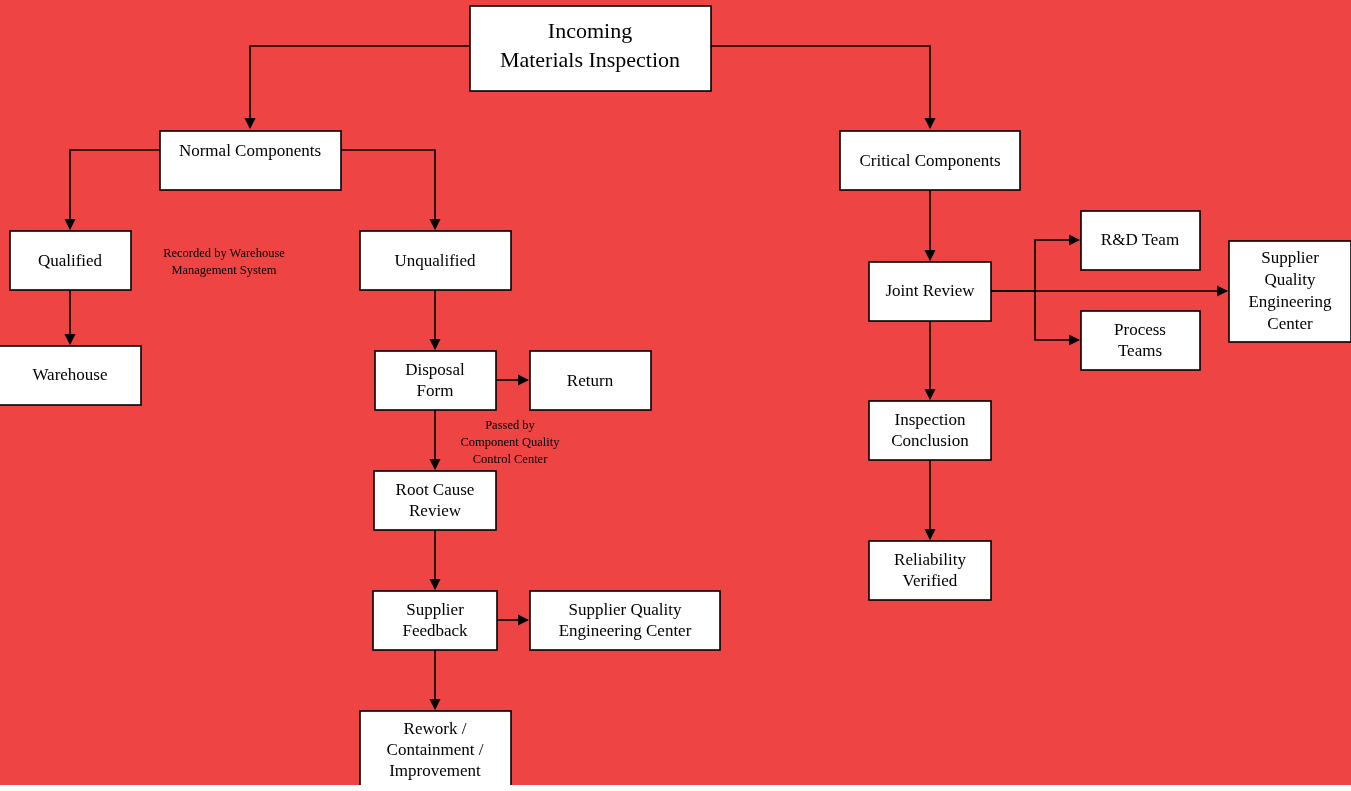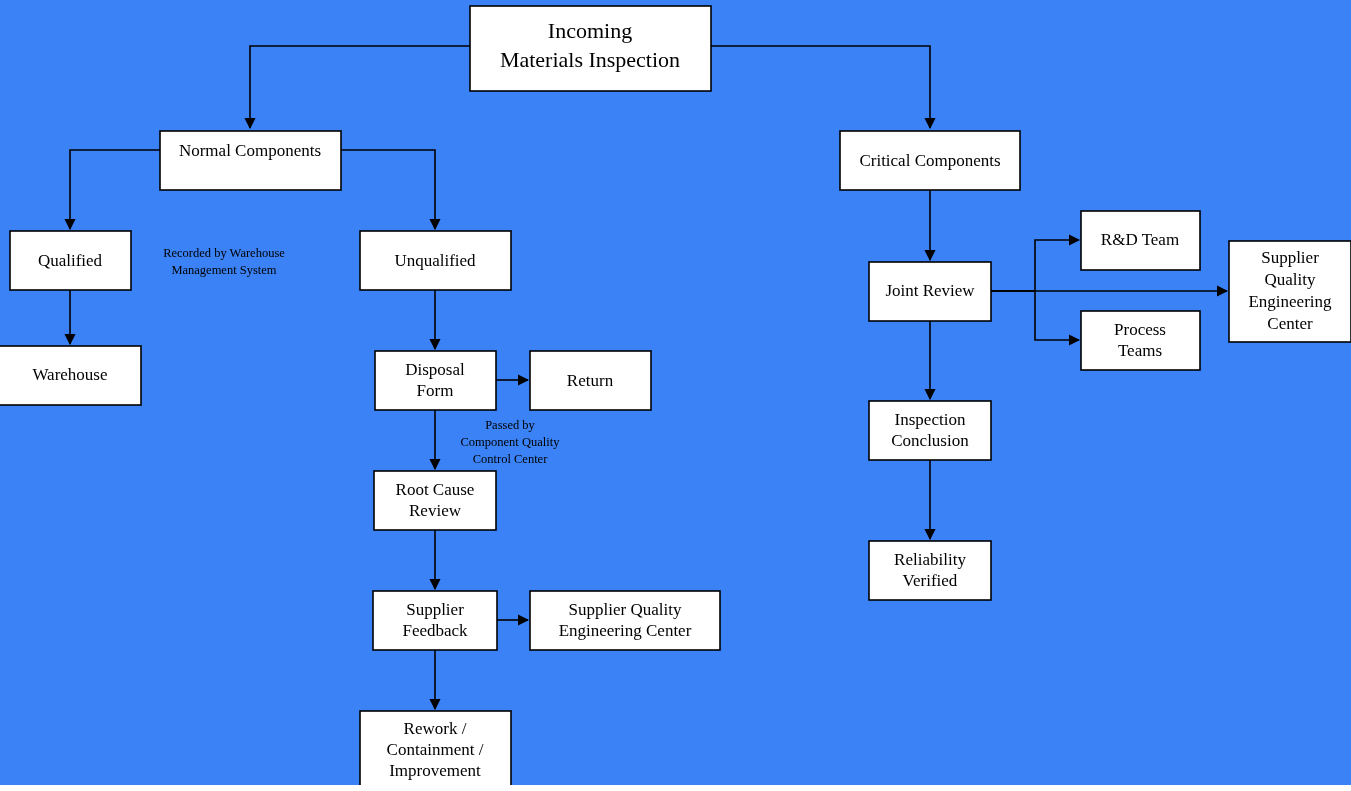--- a/index.html
+++ b/index.html
@@ -4,21 +4,21 @@
 <style>
   html, body {
     margin: 0;
     padding: 0;
     background: #ffffff;
   }
   #diagram-root {
     position: relative;
     width: 1351px;
     height: 785px;
-    background: #3b82f6;
+    background: #ef4444;
     font-family: "Liberation Serif", "DejaVu Serif", serif;
     overflow: hidden;
   }
   svg.flow {
     position: absolute;
     top: 0;
     left: 0;
     width: 1351px;
     height: 791px;
     display: block;

